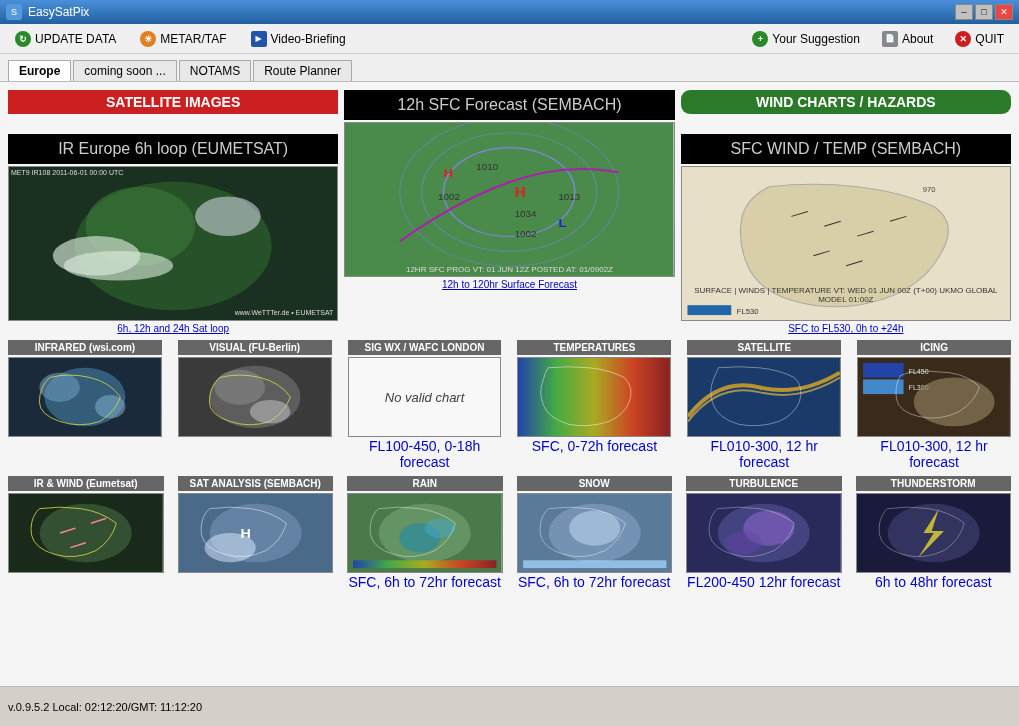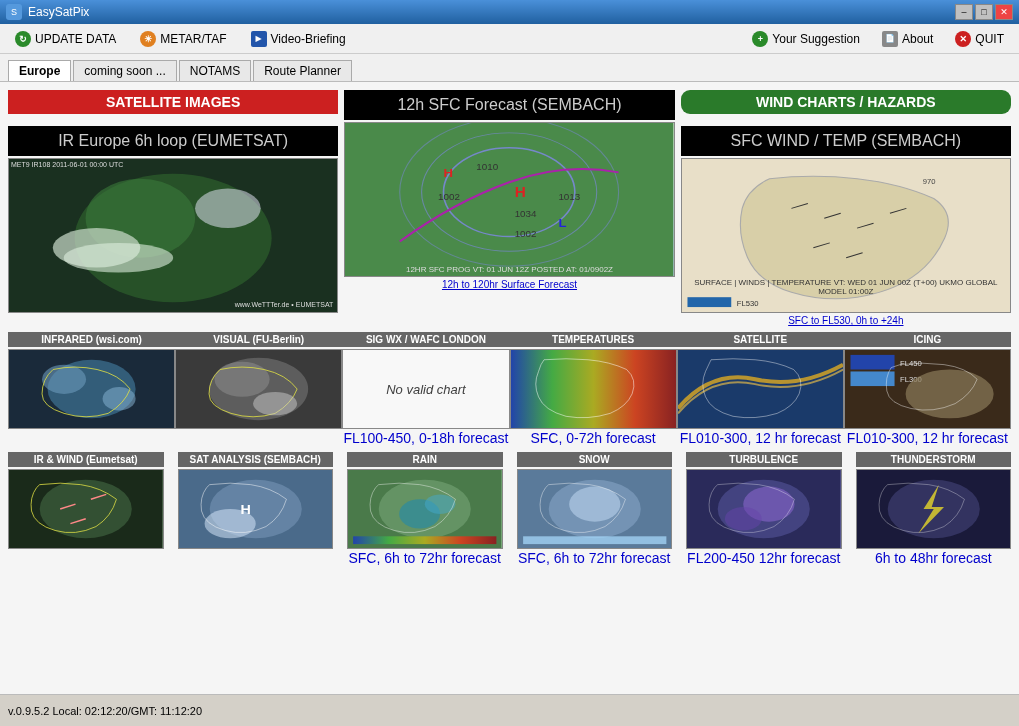--- a/index.html
+++ b/index.html
@@ -80,21 +80,21 @@
       overflow: hidden;
     }
 
     
     .section-header {
       text-align: center;
       color: white;
       font-size: 14px;
       font-weight: bold;
       padding: 4px;
-      margin-bottom: 12px;
+      margin-bottom: 20px;
     }
     .red-header { background: #cc2020; }
     .orange-header { background: #d06820; }
     .green-header { background: #2a7a2a; border-radius: 9px; }
 
     
     .top-row {
       display: grid;
       grid-template-columns: 1fr 1fr 1fr;
       gap: 6px;
@@ -127,21 +127,21 @@
       text-align: center;
       margin-top: 2px;
       text-decoration: underline;
       cursor: pointer;
     }
 
     
     .bottom-grid {
       display: grid;
       grid-template-columns: repeat(6, 1fr);
-      gap: 0;
+      gap: 16px;
       margin-bottom: 6px;
     }
     .small-section { display: flex; flex-direction: column; }
     .small-header {
       background: #666;
       color: white;
       font-size: 10px;
       font-weight: bold;
       text-align: center;
       padding: 2px;
@@ -170,21 +170,21 @@
       grid-template-columns: repeat(6, 1fr);
       gap: 14px;
     }
 
     
     #statusbar {
       position: absolute;
       bottom: 0;
       left: 0;
       right: 0;
-      height: 32px;
+      height: 40px;
       background: #d4d0c8;
       border-top: 1px solid #bbb;
       display: flex;
       align-items: center;
       padding: 0 8px;
       font-size: 11px;
     }
 
     
     .sat-europe { background: linear-gradient(135deg, #1a3a1a 0%, #2d5a2d 30%, #c8d8c8 60%, #e8e8e8 80%, #fff 100%); }
@@ -287,20 +287,21 @@
           <ellipse cx="150" cy="80" rx="90" ry="65" fill="#2a5a2a" opacity="0.8"></ellipse>
           <ellipse cx="120" cy="60" rx="50" ry="40" fill="#3a7a3a" opacity="0.6"></ellipse>
 
           <ellipse cx="80" cy="90" rx="40" ry="20" fill="#ccddcc" opacity="0.7"></ellipse>
           <ellipse cx="100" cy="100" rx="50" ry="15" fill="#ddeedd" opacity="0.6"></ellipse>
           <ellipse cx="200" cy="50" rx="30" ry="20" fill="#eeeeff" opacity="0.5"></ellipse>
         </svg>
         <div class="sat-detail">MET9 IR108 2011-06-01 00:00 UTC</div>
         <div class="eumetsat-logo">www.WeTTTer.de • EUMETSAT</div>
       </div>
+      <div class="map-caption">6h, 12h and 24h Sat loop</div>
     </div>
 
     <div class="top-section">
       <div class="map-label">12h SFC Forecast (SEMBACH)</div>
       <div class="map-img weather-map">
         <svg width="100%" height="100%" viewBox="0 0 300 155" preserveAspectRatio="none">
           <rect width="300" height="155" fill="#4a8a4a"></rect>
 
           <ellipse cx="150" cy="70" rx="60" ry="45" fill="none" stroke="#8888ff" stroke-width="1.5" opacity="0.7"></ellipse>
           <ellipse cx="150" cy="70" rx="80" ry="60" fill="none" stroke="#8888ff" stroke-width="1" opacity="0.5"></ellipse>

